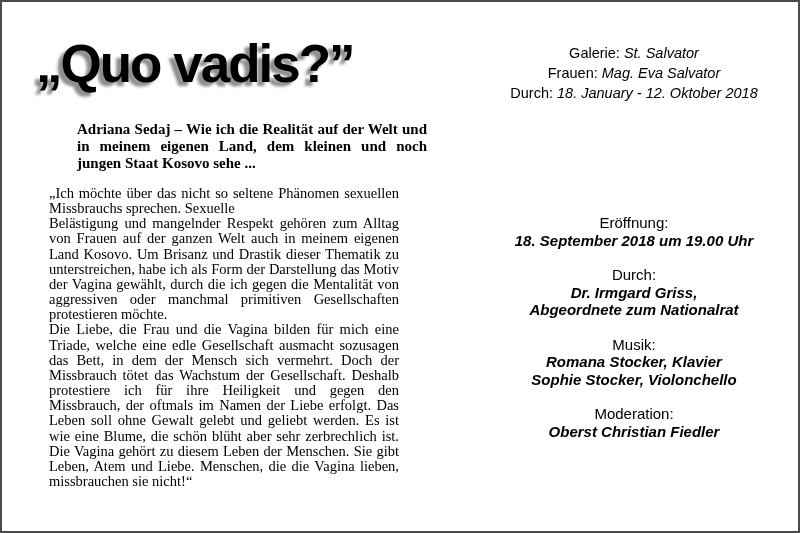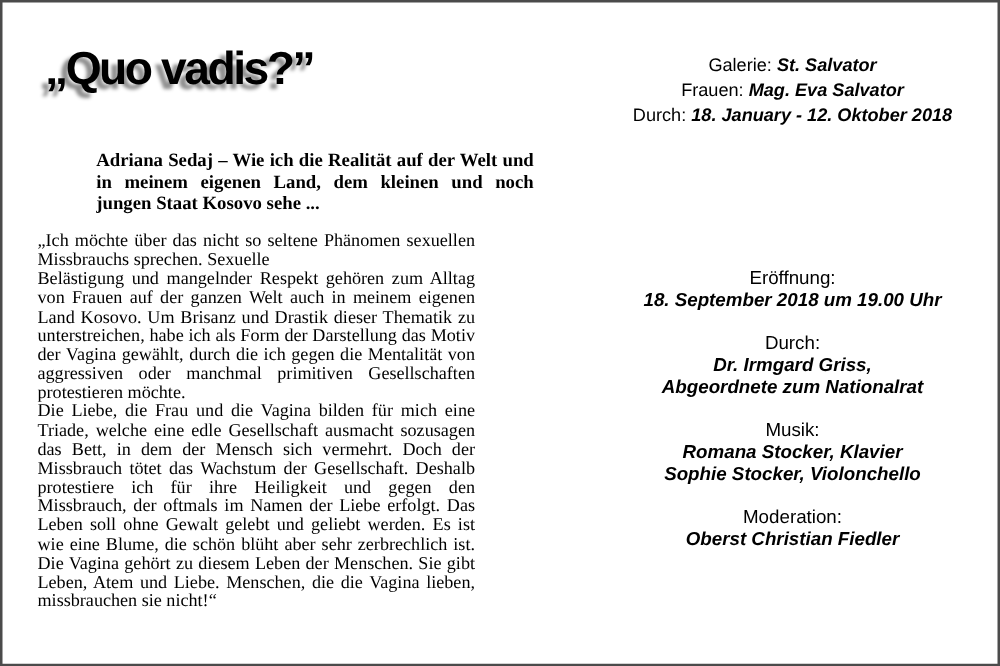--- a/index.html
+++ b/index.html
@@ -19,60 +19,60 @@
   }
 
   
   .title {
     position: absolute;
     left: 34px;
     top: 34px;
     margin: 0;
     font-family: "Liberation Sans", sans-serif;
     font-weight: bold;
-    font-size: 37px;
+    font-size: 53px;
     line-height: 1.05;
     letter-spacing: -2px;
     color: #000000;
     text-shadow: -5px 4px 3px rgba(0,0,0,0.45);
     white-space: nowrap;
   }
 
   
   .info-block {
     position: absolute;
     left: 464px;
     top: 41px;
     width: 336px;
     text-align: center;
     font-family: "Liberation Sans", sans-serif;
     font-size: 14.5px;
     line-height: 20px;
   }
   .info-row .value {
-    font-weight: bold;
+    font-weight: normal;
     font-style: italic;
   }
 
   
   .statement-heading {
     position: absolute;
     left: 38px;
     top: 119px;
     width: 350px;
     font-family: "Liberation Serif", serif;
     font-weight: bold;
     font-size: 15px;
     line-height: 17px;
     text-align: justify;
     margin-left: 37px;
   }
   .statement-body {
     position: absolute;
-    left: 28px;
+    left: 47px;
     top: 184px;
     width: 350px;
     font-family: "Liberation Serif", serif;
     font-size: 14.5px;
     line-height: 15.15px;
     text-align: justify;
     hyphens: auto;
     -webkit-hyphens: auto;
   }
   .statement-body p {

